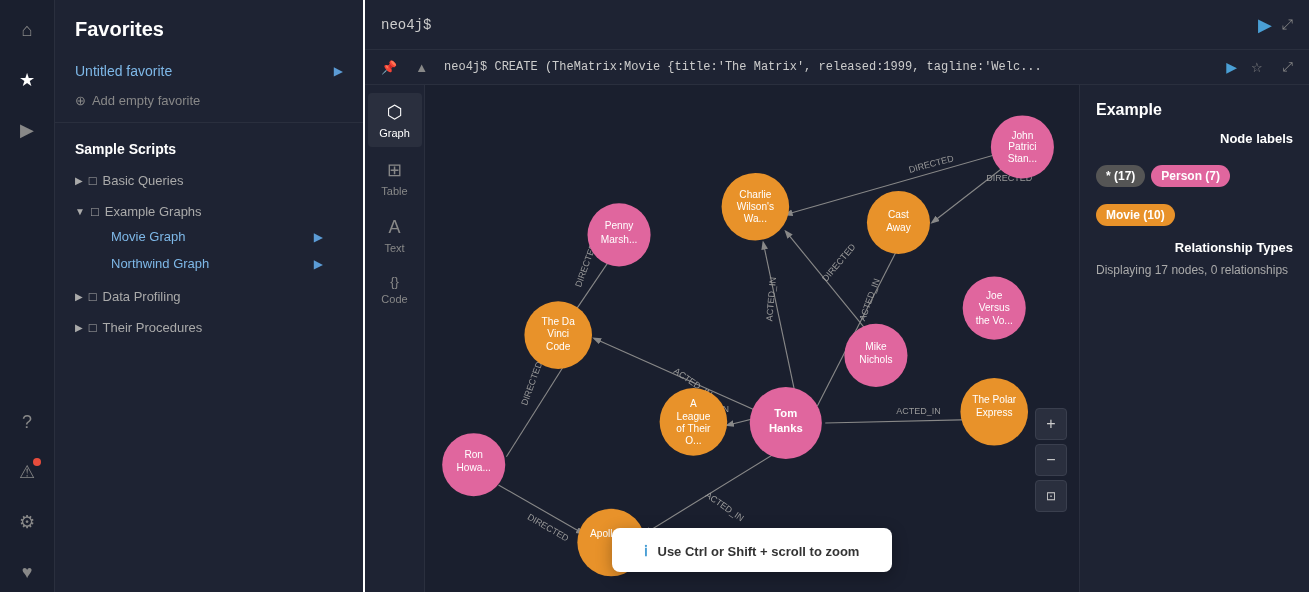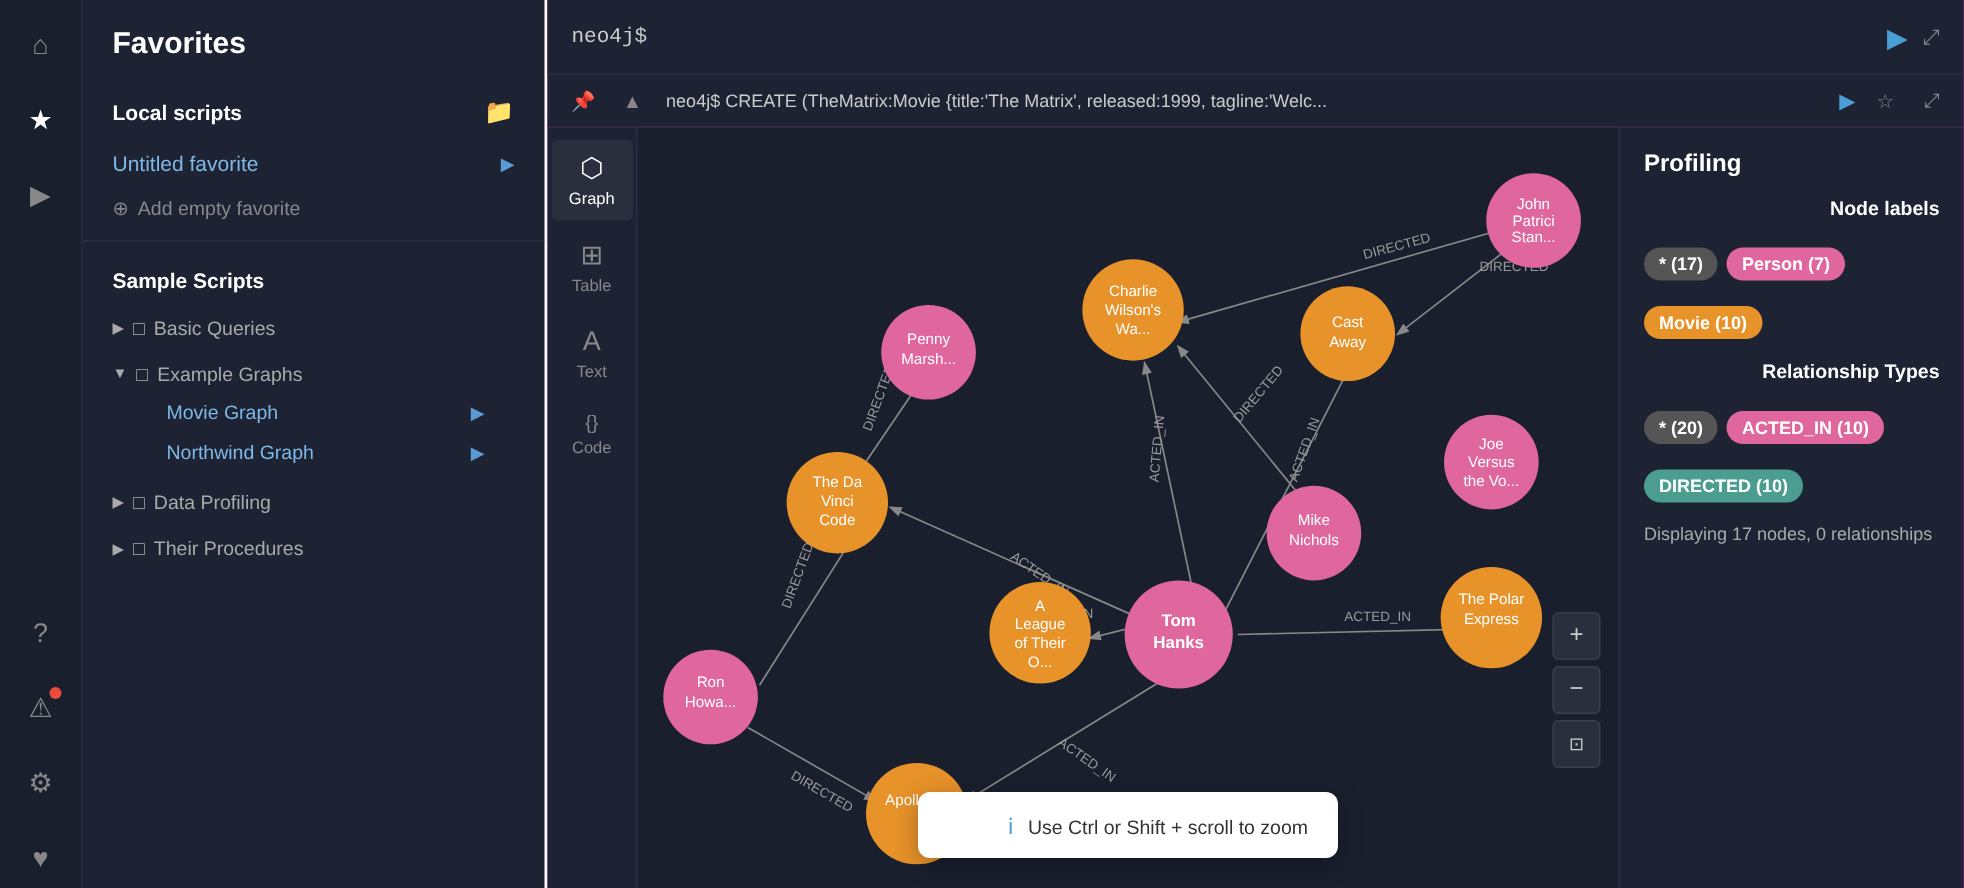--- a/index.html
+++ b/index.html
@@ -130,21 +130,21 @@
       background: #1e2333;
       display: flex;
       align-items: center;
       justify-content: space-between;
       padding: 6px 10px;
       border-bottom: 1px solid #2a2f3e;
     }
     .result-toolbar-left { display: flex; gap: 6px; align-items: center; }
     .toolbar-btn { background: none; border: none; color: #888; font-size: 13px; cursor: pointer; padding: 3px 6px; }
     .result-query {
-      font-family: Liberation Sans, sans-serif;
+      font-family: Liberation Mono, monospace;
       font-size: 12px;
       color: #ccc;
       flex: 1;
       padding: 0 10px;
       white-space: nowrap; overflow: hidden; text-overflow: ellipsis;
     }
     .result-toolbar-right { display: flex; gap: 8px; align-items: center; }
 
     
     .content-area {
@@ -209,25 +209,26 @@
 
     
     .zoom-tooltip {
       position: absolute;
       bottom: 20px;
       left: 50%;
       transform: translateX(-50%);
       background: #fff;
       color: #333;
       border-radius: 8px;
-      padding: 12px 20px;
+      padding: 12px 32px;
       font-size: 13px;
-      text-align: right;
+      text-align: left;
       box-shadow: 0 4px 16px rgba(0,0,0,0.3);
       min-width: 280px;
+      font-weight: bold;
     }
     .zoom-tooltip .tooltip-link {
       color: #4a9fd5; text-decoration: underline; cursor: pointer; display: block; margin-top: 4px;
     }
     .tooltip-info-icon {
       color: #4a9fd5; margin-right: 6px; font-size: 15px;
     }
 
     
     .overview-panel {
@@ -272,24 +273,20 @@
   <div style="flex:1"></div>
   <div class="icon-bar-item">?</div>
   <div class="icon-bar-item red-dot">⚠</div>
   <div class="icon-bar-item">⚙</div>
   <div class="icon-bar-item">♥</div>
 </div>
 
 <div class="sidebar">
   <div class="sidebar-title">Favorites</div>
 
-  <div class="sidebar-section-title">
-    <span>Local scripts</span>
-    <span class="sidebar-section-icon">📁</span>
-  </div>
 
   <div class="favorite-item">
     <span>Untitled favorite</span>
     <span class="play-icon">▶</span>
   </div>
 
   <div class="add-favorite">
     <span>⊕</span>
     <span>Add empty favorite</span>
   </div>
@@ -497,34 +494,29 @@
         </div>
 
         
         <div class="zoom-tooltip">
           <span class="tooltip-info-icon">ℹ</span>
           <span>Use Ctrl or Shift + scroll to zoom</span>
         </div>
       </div>
 
       <div class="overview-panel">
-        <div class="overview-title">Profiling</div>
+        <div class="overview-title">Example</div>
 
         <div class="section-label">Node labels</div>
         <div class="badge-row">
           <span class="badge badge-gray">* (17)</span>
           <span class="badge badge-pink">Person (7)</span>
           <span class="badge badge-orange">Movie (10)</span>
         </div>
 
         <div class="section-label">Relationship Types</div>
-        <div class="badge-row">
-          <span class="badge badge-gray">* (20)</span>
-          <span class="badge badge-pink">ACTED_IN (10)</span>
-          <span class="badge badge-teal">DIRECTED (10)</span>
-        </div>
 
         <div class="displaying-text">Displaying 17 nodes, 0 relationships</div>
       </div>
 
     </div>
   </div>
 </div>
 
 </body></html>

